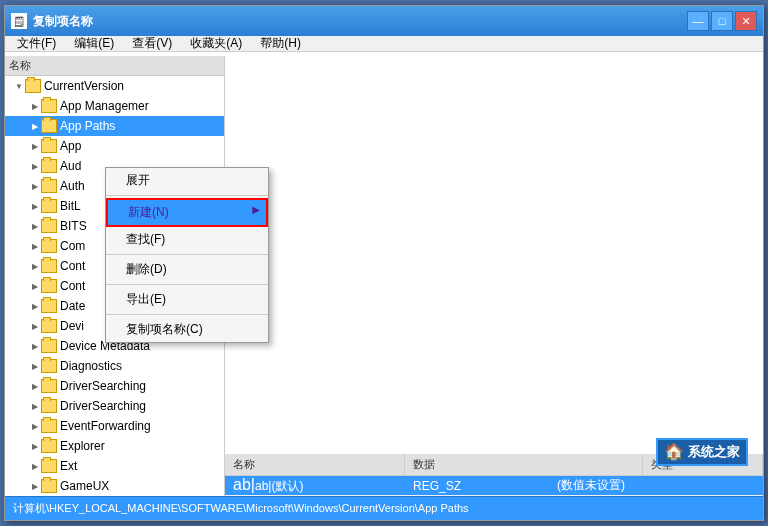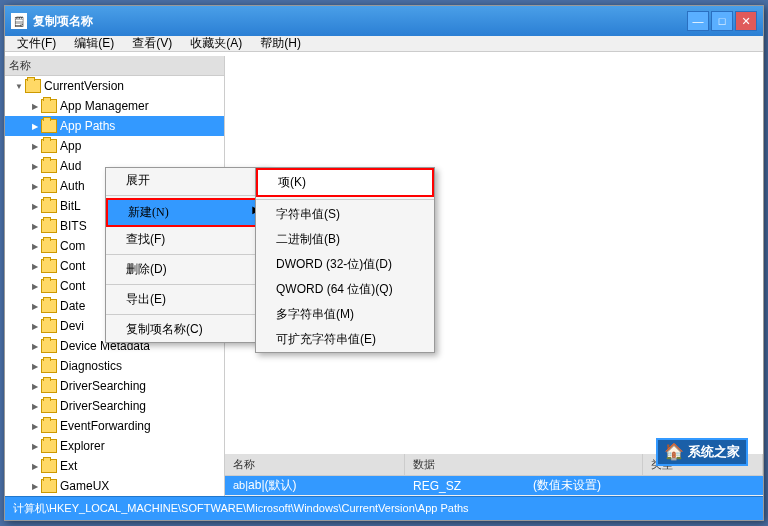--- a/index.html
+++ b/index.html
@@ -194,44 +194,43 @@
     }
     .data-row.selected { background: #3399ff; color: white; }
     .data-cell {
       padding: 0 8px;
       font-size: 12px;
       white-space: nowrap;
       overflow: hidden;
     }
     .data-cell.name { width: 180px; }
     .data-cell.type { width: 120px; }
-    .data-cell.value { flex: 1; }
+    .data-cell.value { flex: 1; margin-left: 24px; }
 
     
     .context-menu {
       position: absolute;
       top: 115px;
       left: 100px;
       width: 164px;
       background: #f5f5f5;
       border: 1px solid #999;
       box-shadow: 3px 3px 6px rgba(0,0,0,0.3);
       z-index: 100;
       font-size: 12px;
     }
     .ctx-item {
       padding: 4px 20px;
       cursor: pointer;
       position: relative;
     }
     .ctx-item.highlighted {
       background: #3399ff;
-      color: #000000;
+      color: #4c1d95;
       border: 2px solid red;
-      font-family: Liberation Serif, serif;
     }
     .ctx-item.has-submenu::after {
       content: '▶';
       position: absolute;
       right: 6px;
       top: 4px;
       font-size: 10px;
     }
     .ctx-separator {
       height: 1px;
@@ -448,51 +447,41 @@
 
     <div class="right-panel">
       <div class="right-header">
         <div class="col-header name">名称</div>
         <div class="col-header data">数据</div>
         <div class="col-header type">类型</div>
       </div>
       <div class="right-content">
         <div class="data-row selected">
           <div class="data-cell name">
-            <span style="font-size:11px;">ab|</span><span>ab|(默认)</span>
+            <span style="font-size:16px;">ab|</span><span>ab|(默认)</span>
           </div>
           <div class="data-cell type">REG_SZ</div>
           <div class="data-cell value">(数值未设置)</div>
         </div>
       </div>
     </div>
 
     <div class="context-menu">
       <div class="ctx-item">展开</div>
       <div class="ctx-separator"></div>
       <div class="ctx-item highlighted has-submenu">新建(N)</div>
       <div class="ctx-item">查找(F)</div>
       <div class="ctx-separator"></div>
       <div class="ctx-item">删除(D)</div>
       <div class="ctx-separator"></div>
       <div class="ctx-item">导出(E)</div>
       <div class="ctx-separator"></div>
       <div class="ctx-item">复制项名称(C)</div>
     </div>
 
-    <div class="submenu">
-      <div class="submenu-item highlighted">项(K)</div>
-      <div class="ctx-separator"></div>
-      <div class="submenu-item">字符串值(S)</div>
-      <div class="submenu-item">二进制值(B)</div>
-      <div class="submenu-item">DWORD (32-位)值(D)</div>
-      <div class="submenu-item">QWORD (64 位值)(Q)</div>
-      <div class="submenu-item">多字符串值(M)</div>
-      <div class="submenu-item">可扩充字符串值(E)</div>
-    </div>
 
     <div class="watermark">
       <div class="wm-box">
         <span class="wm-house">🏠</span>
         <div>
           <div class="wm-text">系统之家</div>
         </div>
       </div>
     </div>
 

